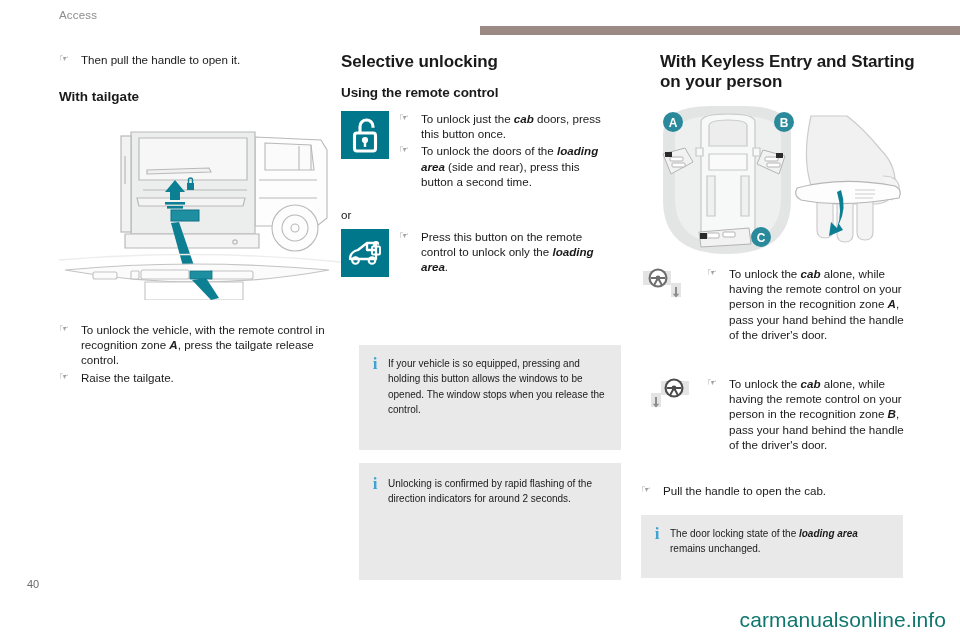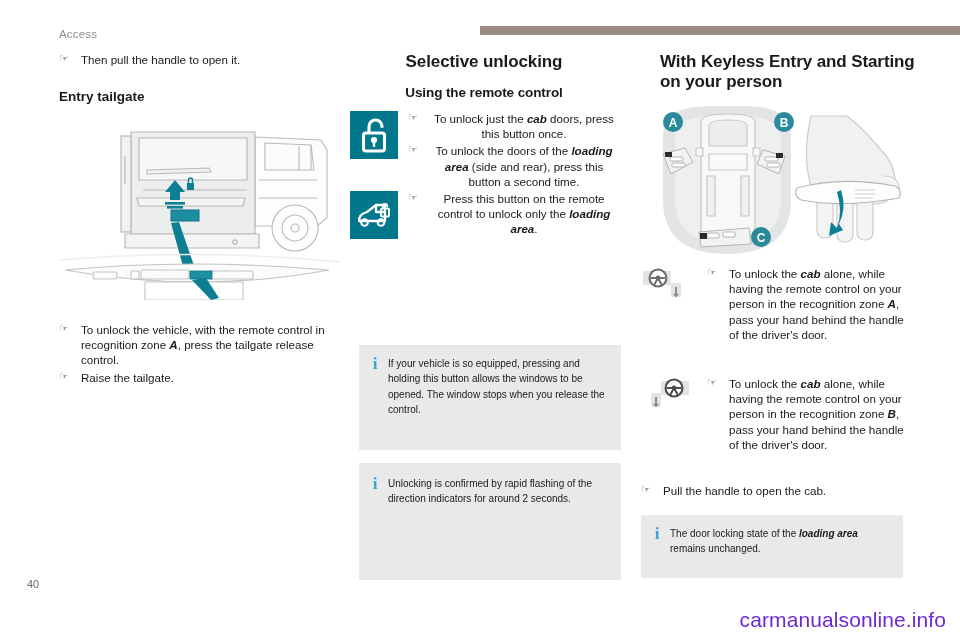--- a/index.html
+++ b/index.html
@@ -17,42 +17,42 @@
   }
   .page {
     position: absolute;
     inset: 0;
   }
 
   
   .header-chapter {
     position: absolute;
     left: 59px;
-    top: 28px;
+    top: 9px;
     font-size: 11.5px;
     color: #8c8c8c;
     letter-spacing: .2px;
   }
   .header-rule {
     position: absolute;
     left: 480px;
     top: 26px;
     width: 480px;
     height: 9px;
     background: #9b8983;
   }
 
   
   .col {
     position: absolute;
     top: 52px;
     width: 268px;
   }
   .col-left  { left: 59px;  }
-  .col-mid   { left: 350px; text-align: center; }
+  .col-mid   { left: 341px; }
   .col-right { left: 660px; }
 
   h2.sect {
     font-size: 17px;
     font-weight: bold;
     margin: 0 0 13px 0;
     letter-spacing: -.1px;
     line-height: 1.18;
   }
   h3.sub {
@@ -185,40 +185,40 @@
     left: 27px;
     top: 578px;
     font-size: 11px;
     color: #6b6b6b;
   }
   .watermark {
     position: absolute;
     right: 14px;
     top: 608px;
     font-size: 21px;
-    color: #6d28d9;
+    color: #0f766e;
     letter-spacing: .1px;
   }
 </style>
 </head>
 <body>
 
 <div class="page">
 
   <div class="header-chapter">Access</div>
   <div class="header-rule"></div>
 
   <div class="col col-left">
     <ul class="blist">
       <li class="bullet">
         <span class="hand">☞</span>
         <span>Then pull the handle to open it.</span>
       </li>
     </ul>
-    <h3 class="sub-left">Entry tailgate</h3>
+    <h3 class="sub-left">With tailgate</h3>
   </div>
 
   <div class="illus-left">
     <svg width="282" height="190" viewBox="0 0 282 190" xmlns="http://www.w3.org/2000/svg">
       <g fill="none" stroke="#b9b9b9" stroke-width="1.1">
 
         <path d="M196 27 L262 30 L268 40 L268 108 L258 116 L196 116 Z" fill="#fdfdfd"></path>
         <path d="M206 33 L252 35 L255 60 L206 60 Z" fill="#fbfbfb"></path>
         <path d="M240 36 L240 60 M252 35 L252 60"></path>
         <path d="M200 70 L258 70 M200 88 L258 88"></path>
@@ -313,20 +313,21 @@
             <span>To unlock just the <b>cab</b> doors, press this button once.</span>
           </li>
           <li class="bullet">
             <span class="hand">☞</span>
             <span>To unlock the doors of the <b>loading area</b> (side and rear), press this button a second time.</span>
           </li>
         </ul>
       </div>
     </div>
 
+    <div class="or-line">or</div>
 
     <div class="iconrow">
       <div class="iconbox">
         <svg width="48" height="48" viewBox="0 0 48 48" xmlns="http://www.w3.org/2000/svg">
           <g fill="none" stroke="#ffffff" stroke-width="2.3" stroke-linejoin="round">
             <path d="M9 30 Q9 23 17 21 L26 14 L35 14 L35 30 Z"></path>
             <path d="M26 15 L26 21 L35 21"></path>
           </g>
           <circle cx="14.5" cy="31.5" r="3.3" fill="none" stroke="#ffffff" stroke-width="2.1"></circle>
           <circle cx="31" cy="31.5" r="3.3" fill="none" stroke="#ffffff" stroke-width="2.1"></circle>

